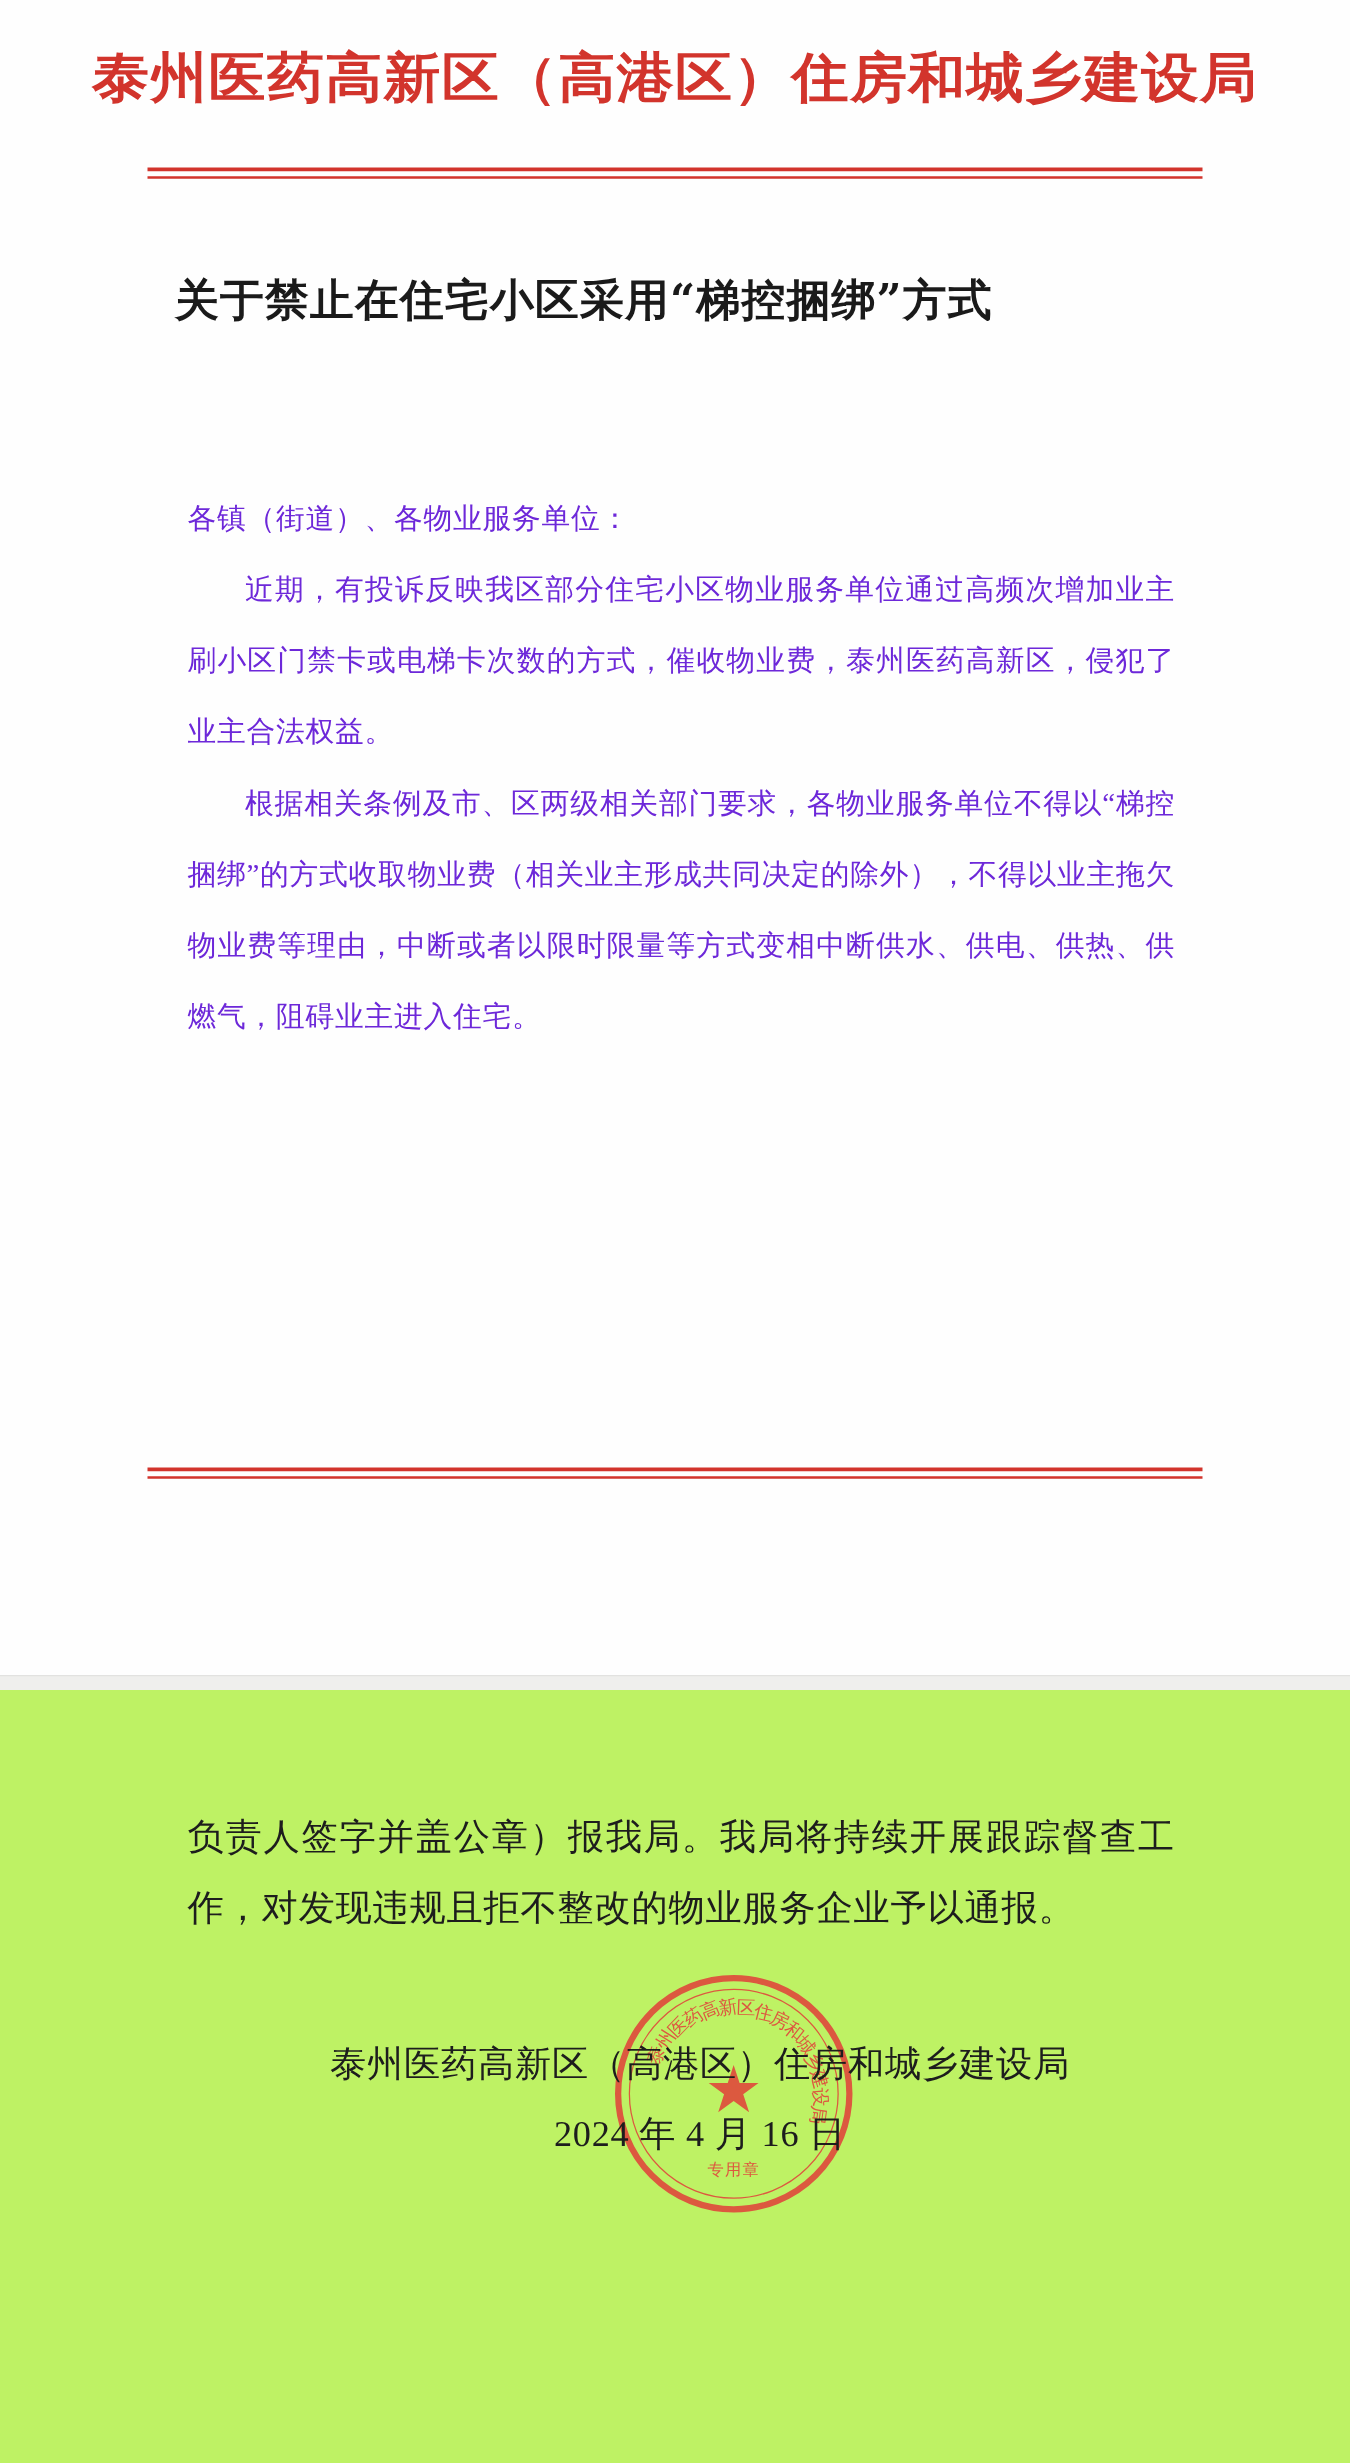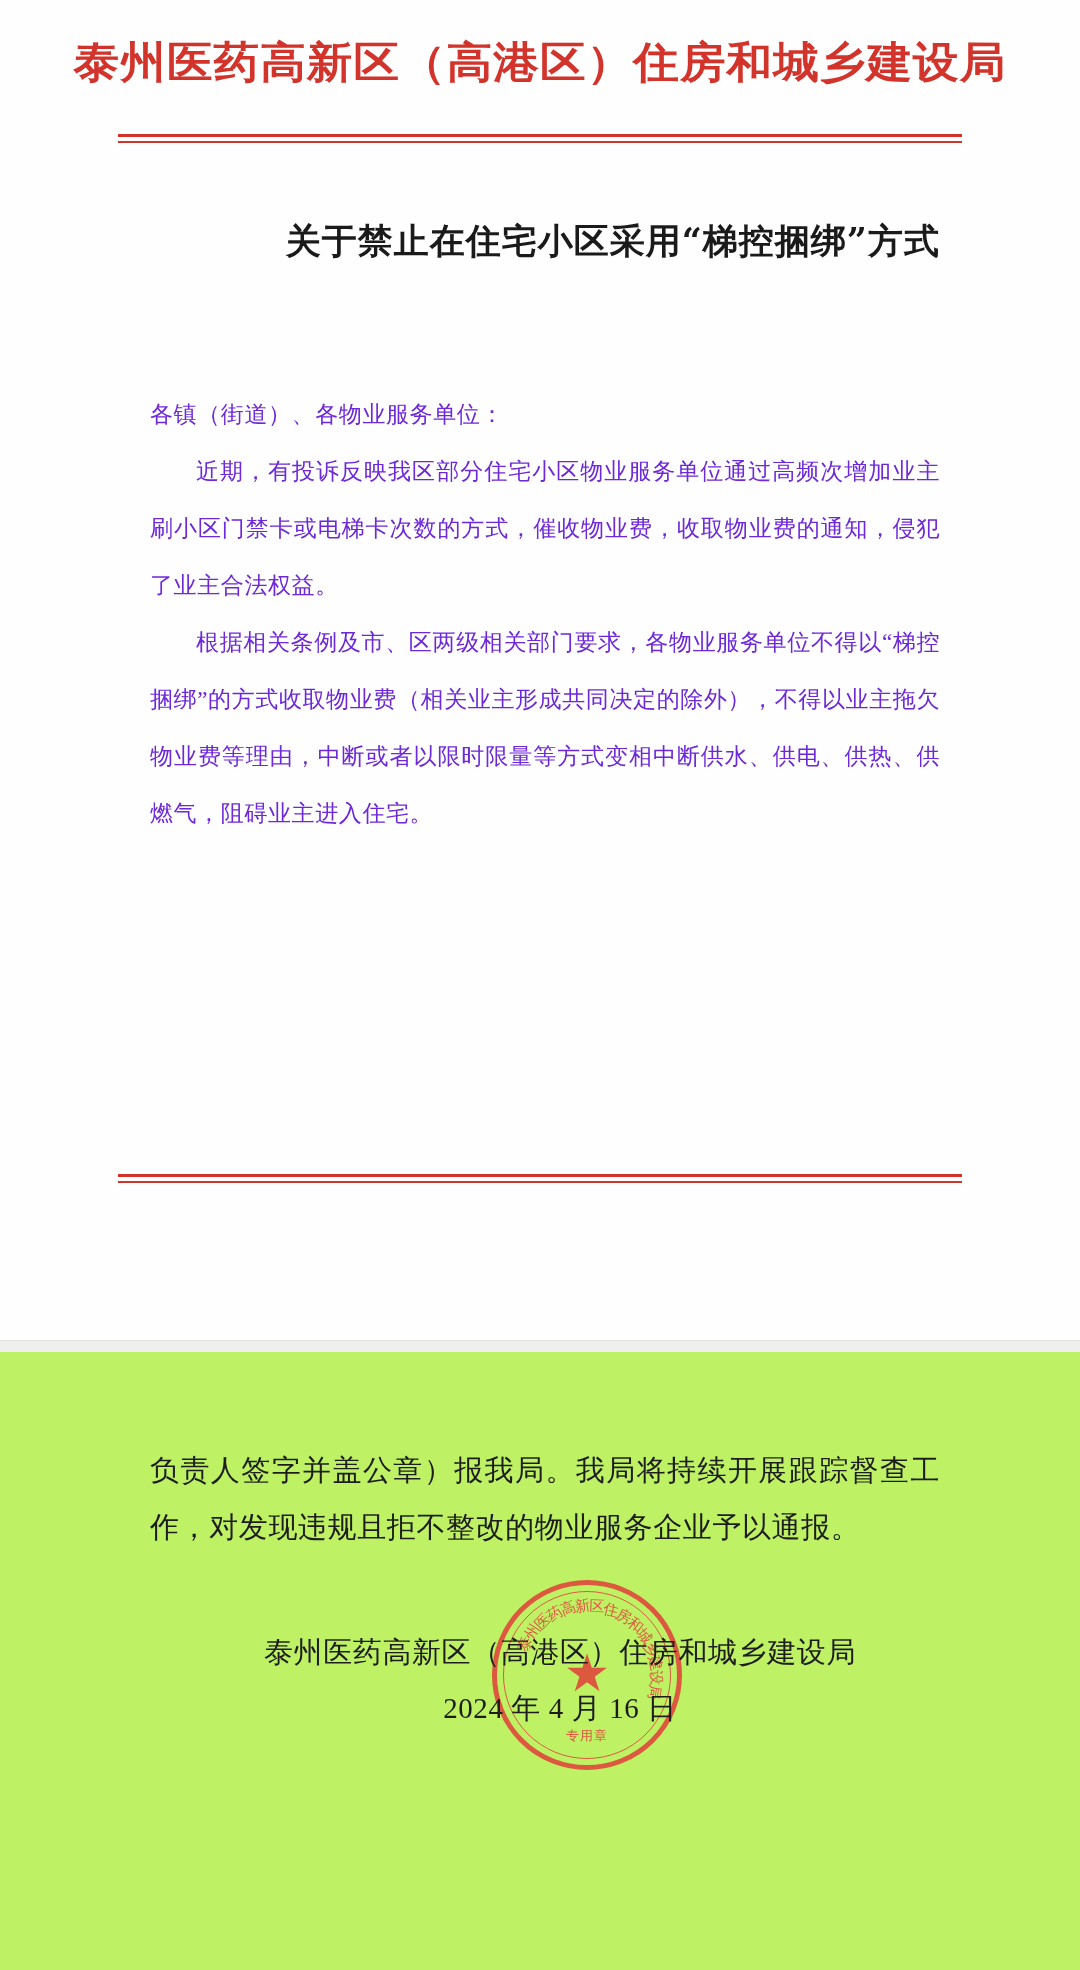--- a/index.html
+++ b/index.html
@@ -84,21 +84,21 @@
 
   .rule-top { top: 134px; }
   .rule-bottom { top: 1174px; }
 
   
   .doc-title {
     position: absolute;
     left: 140px;
     top: 212px;
     width: 800px;
-    text-align: right;
+    text-align: left;
     font-family: "DejaVu Serif", "Liberation Serif", serif;
     font-weight: bold;
     font-size: 35px;
     line-height: 58px;
     color: #1a1a1a;
     letter-spacing: 1px;
   }
   .doc-title .line2 {
     display: block;
   }
@@ -224,21 +224,21 @@
       <div class="r1"></div>
       <div class="r2"></div>
     </div>
 
     <div class="doc-title">
       <span>关于禁止在住宅小区采用“梯控捆绑”方式</span>
     </div>
 
     <div class="body-text">
       <p>各镇（街道）、各物业服务单位：</p>
-      <p class="indent">近期，有投诉反映我区部分住宅小区物业服务单位通过高频次增加业主刷小区门禁卡或电梯卡次数的方式，催收物业费，收取物业费的通知，侵犯了业主合法权益。</p>
+      <p class="indent">近期，有投诉反映我区部分住宅小区物业服务单位通过高频次增加业主刷小区门禁卡或电梯卡次数的方式，催收物业费，泰州医药高新区，侵犯了业主合法权益。</p>
       <p class="indent">根据相关条例及市、区两级相关部门要求，各物业服务单位不得以“梯控捆绑”的方式收取物业费（相关业主形成共同决定的除外），不得以业主拖欠物业费等理由，中断或者以限时限量等方式变相中断供水、供电、供热、供燃气，阻碍业主进入住宅。</p>
     </div>
 
     <div class="rule-double rule-bottom">
       <div class="r1"></div>
       <div class="r2"></div>
     </div>
   </div>
 
   <div class="sheet-gap"></div>

